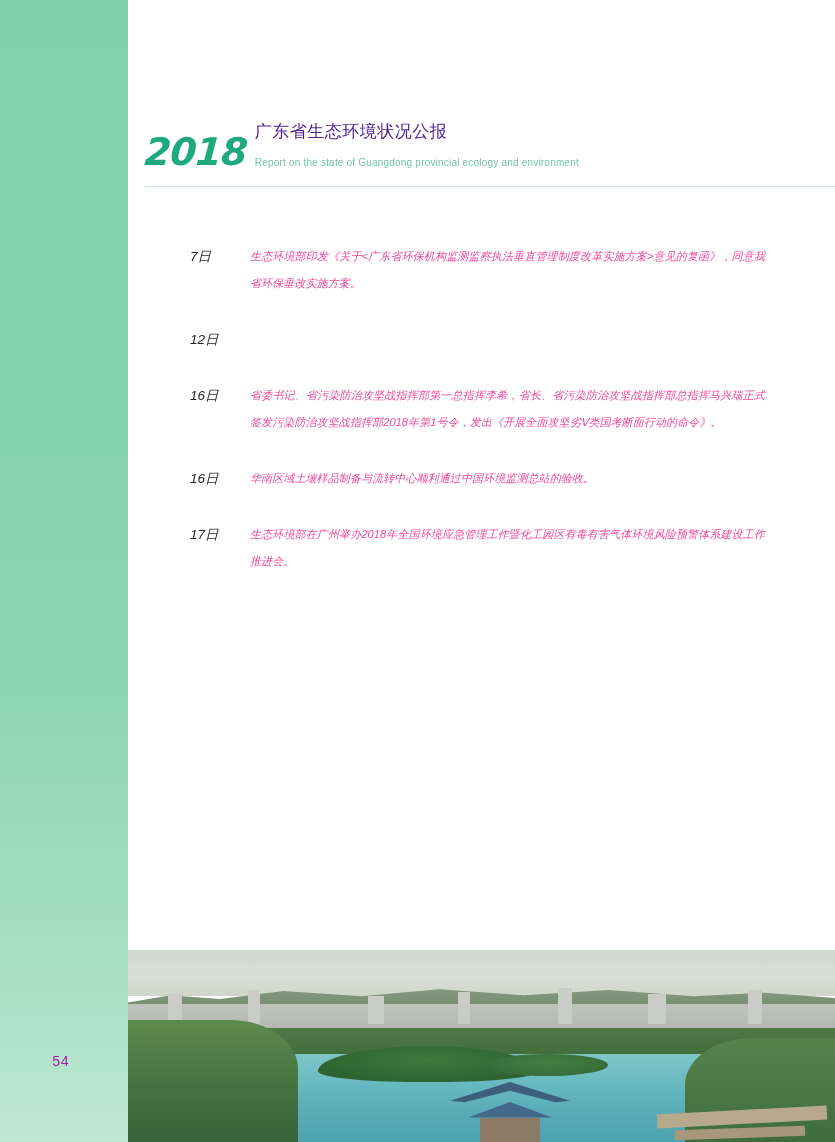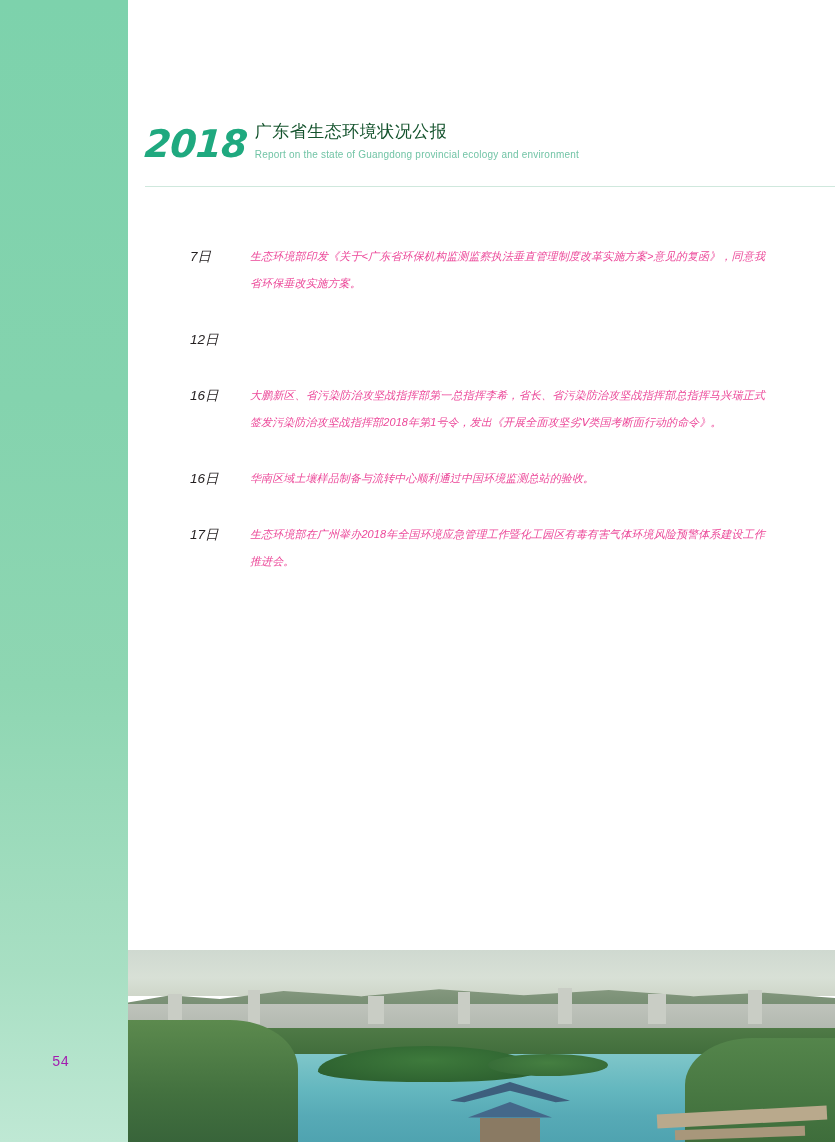--- a/index.html
+++ b/index.html
@@ -56,30 +56,30 @@
     line-height: 38px;
     font-style: italic;
     transform: skewX(-4deg);
   }
   .header-titles {
     margin-left: 8px;
     padding-bottom: 1px;
   }
   .title-cn {
     font-size: 17px;
-    color: #14532d;
+    color: #4c1d95;
     letter-spacing: 0.5px;
     line-height: 20px;
   }
   .title-en {
     font-size: 10px;
     color: #72c4a6;
     letter-spacing: 0.2px;
     line-height: 14px;
-    margin-top: 6px;
+    margin-top: 14px;
   }
   .header-rule {
     position: absolute;
     left: 17px;
     top: 186px;
     width: 690px;
     height: 1px;
     background: #cfe8dd;
   }
 
@@ -244,21 +244,21 @@
       <div class="entry-day">7日</div>
       <div class="entry-text">生态环境部印发《关于&lt;广东省环保机构监测监察执法垂直管理制度改革实施方案&gt;意见的复函》，同意我省环保垂改实施方案。</div>
     </div>
 
     <div class="entry">
       <div class="entry-day">12日</div>
     </div>
 
     <div class="entry">
       <div class="entry-day">16日</div>
-      <div class="entry-text">大鹏新区、省污染防治攻坚战指挥部第一总指挥李希，省长、省污染防治攻坚战指挥部总指挥马兴瑞正式签发污染防治攻坚战指挥部2018年第1号令，发出《开展全面攻坚劣Ⅴ类国考断面行动的命令》。</div>
+      <div class="entry-text">省委书记、省污染防治攻坚战指挥部第一总指挥李希，省长、省污染防治攻坚战指挥部总指挥马兴瑞正式签发污染防治攻坚战指挥部2018年第1号令，发出《开展全面攻坚劣Ⅴ类国考断面行动的命令》。</div>
     </div>
 
     <div class="entry">
       <div class="entry-day">16日</div>
       <div class="entry-text">华南区域土壤样品制备与流转中心顺利通过中国环境监测总站的验收。</div>
     </div>
 
     <div class="entry">
       <div class="entry-day">17日</div>
       <div class="entry-text">生态环境部在广州举办2018年全国环境应急管理工作暨化工园区有毒有害气体环境风险预警体系建设工作推进会。</div>

